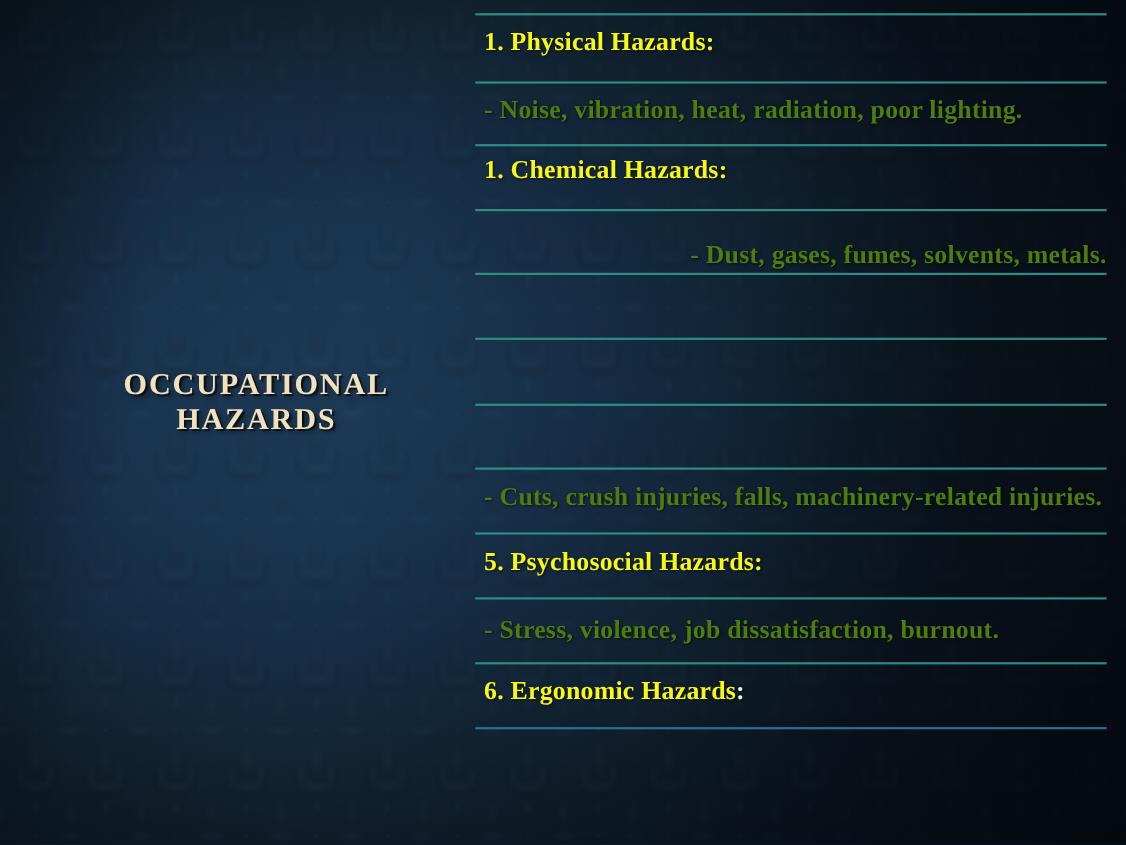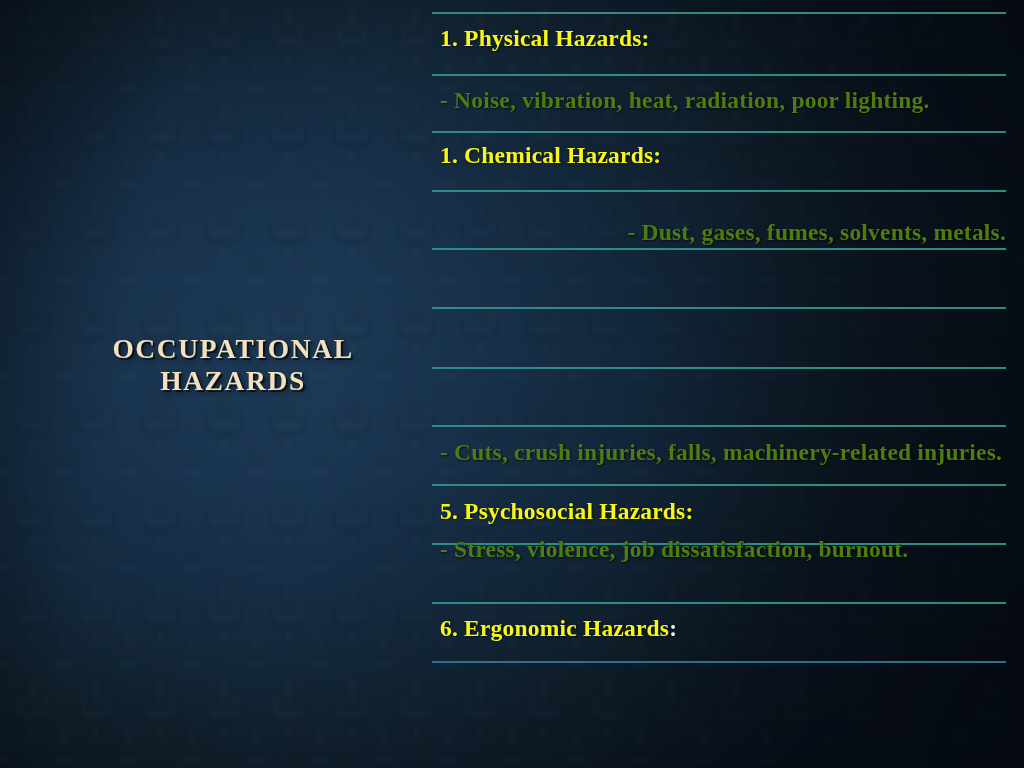--- a/index.html
+++ b/index.html
@@ -178,20 +178,20 @@
     <div class="rule" style="top:248px;"></div>
     <div class="rule" style="top:307px;"></div>
 
     <div class="rule" style="top:367px;"></div>
     <div class="rule" style="top:425px;"></div>
     <div class="txt body" style="top:437px;">- Cuts, crush injuries, falls, machinery-related injuries.</div>
 
     <div class="rule" style="top:484px;"></div>
     <div class="txt head" style="top:496px;">5. Psychosocial Hazards:</div>
     <div class="rule" style="top:543px;"></div>
-    <div class="txt body" style="top:534px;font-family:Liberation Serif, serif;">- Stress, violence, job dissatisfaction, burnout.</div>
+    <div class="txt body" style="top:558px;font-family:Liberation Serif, serif;">- Stress, violence, job dissatisfaction, burnout.</div>
 
     <div class="rule" style="top:602px;"></div>
     <div class="txt head" style="top:613px;">6. Ergonomic Hazards<span class="colon-pale">:</span></div>
     <div class="rule blue" style="top:661px;"></div>
 
   </div>
 </div>
 
 </body></html>

